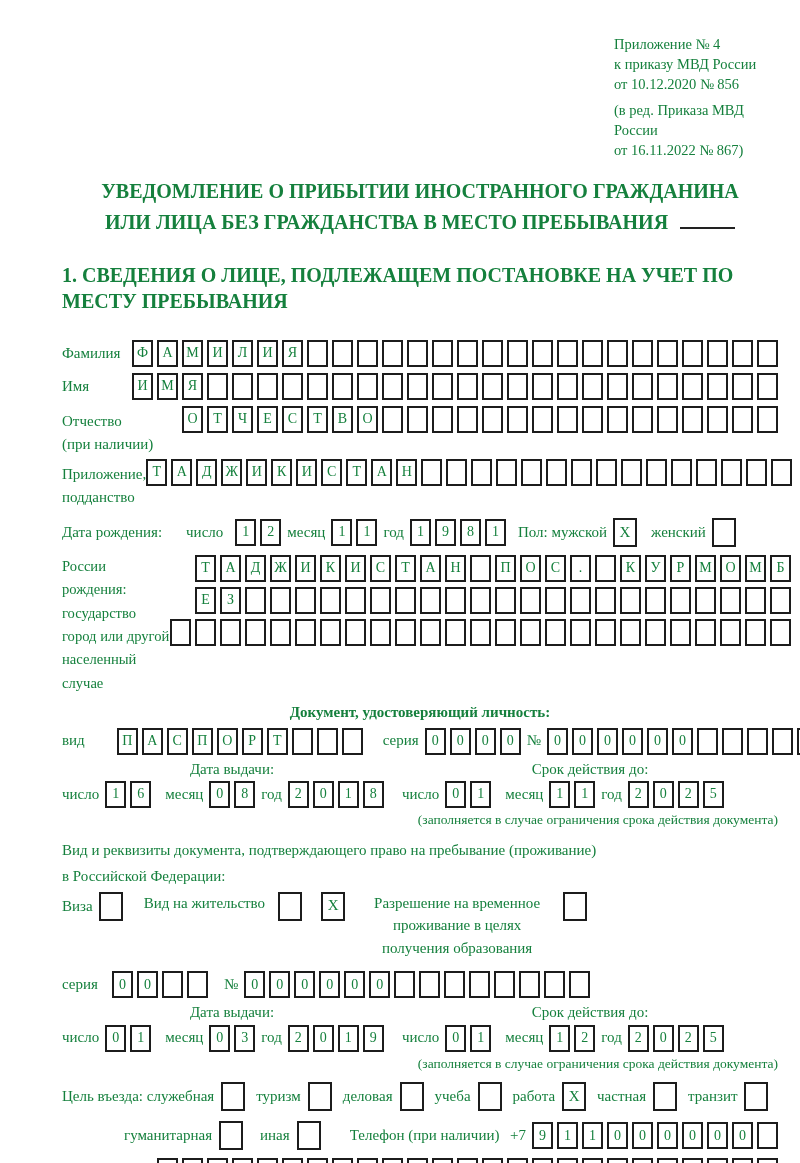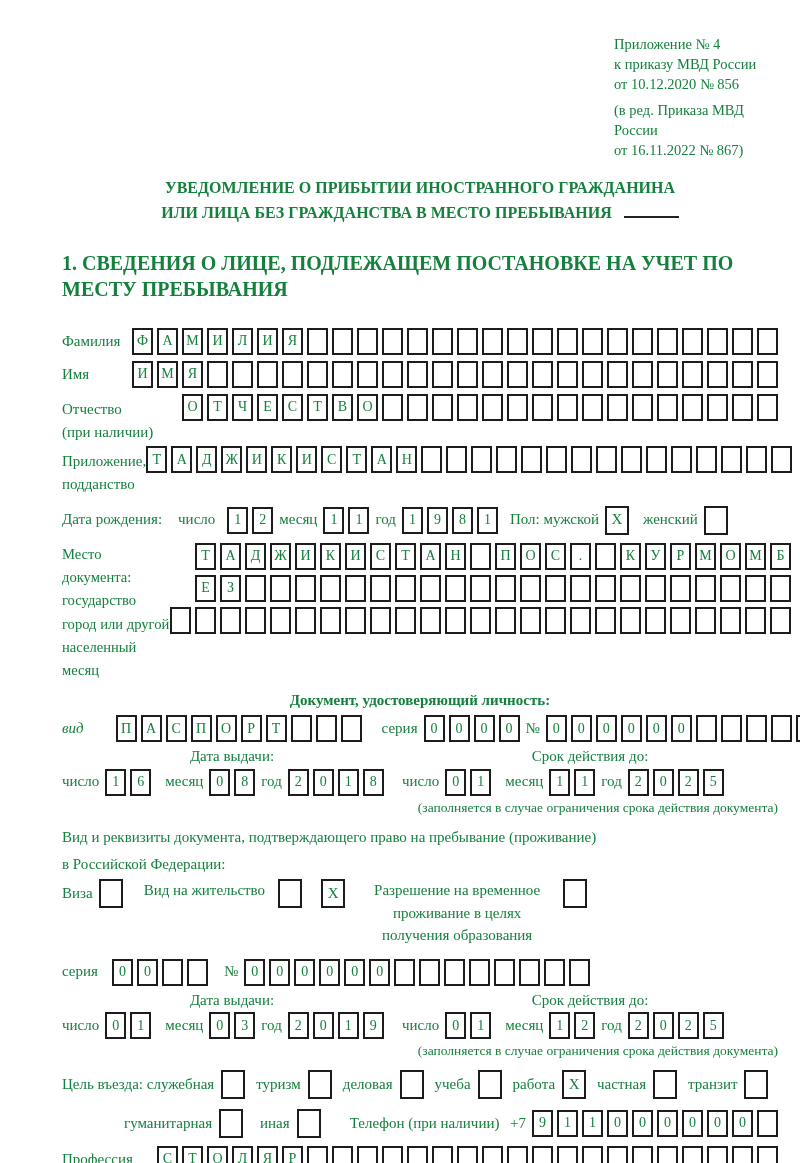--- a/index.html
+++ b/index.html
@@ -8,21 +8,21 @@
     background:#fff;color:#15803d;
     font-family:"Liberation Serif","DejaVu Serif",serif;
     font-size:15px;line-height:1.3;
     padding:34px 22px 0 62px;
     position:relative;overflow:hidden;
   }
   
   .annex{margin-left:552px;font-size:14.5px;line-height:1.38;}
   .annex .edit{margin-top:6px;}
   .forma{text-align:right;padding-right:4px;font-weight:bold;font-size:16px;margin-top:16px;letter-spacing:.5px;}
-  .title{text-align:center;font-weight:bold;font-size:16px;margin-top:16px;line-height:1.55;}
+  .title{text-align:center;font-weight:bold;font-size:20px;margin-top:16px;line-height:1.55;}
   .uline{display:inline-block;width:55px;border-bottom:2px solid #222;margin-left:12px;height:14px;}
   .section1{font-weight:bold;font-size:20px;margin-top:24px;}
   
   .boxes{display:inline-flex;gap:4px;}
   .cell{
     width:17px;height:23px;border:2px solid #1c1c1c;flex:0 0 auto;
     display:inline-flex;align-items:center;justify-content:center;
     font-size:14px;background:#fff;
   }
   .chk{
@@ -205,21 +205,21 @@
         <span class="cell"></span>
         <span class="cell"></span>
         <span class="cell"></span>
         <span class="cell"></span>
         <span class="cell"></span>
         <span class="cell"></span>
       </div>
   </div>
 
   <div class="inline" style="margin-top:9px;">
-    <span style="margin-right:10px;">Дата рождения:</span>
+    <span style="margin-right:18px;">Дата рождения:</span>
     <span style="margin-right:6px;">число</span>
     <span class="boxes">
         <span class="cell">1</span>
         <span class="cell">2</span>
       </span>
     <span>месяц</span>
     <span class="boxes">
         <span class="cell">1</span>
         <span class="cell">1</span>
       </span>
@@ -231,24 +231,24 @@
         <span class="cell">1</span>
       </span>
     <span style="margin-left:6px;">Пол: мужской</span>
     <span class="chk">X</span>
     <span style="margin-left:8px;">женский</span>
     <span class="chk"></span>
   </div>
 
   <div class="grp">
     <div class="glabel" style="width:108px;">
-      <div>Место документа:</div>
+      <div>России рождения:</div>
       <div>государство</div>
       <div>город или другой</div>
-      <div>населенный месяц</div>
+      <div>населенный случае</div>
     </div>
     <div class="gboxcol">
       <div class="boxes">
           <span class="cell">Т</span>
           <span class="cell">А</span>
           <span class="cell">Д</span>
           <span class="cell">Ж</span>
           <span class="cell">И</span>
           <span class="cell">К</span>
           <span class="cell">И</span>
@@ -322,21 +322,21 @@
           <span class="cell"></span>
           <span class="cell"></span>
           <span class="cell"></span>
         </div>
     </div>
   </div>
 
   <div class="dochdr">Документ, удостоверяющий личность:</div>
 
   <div class="inline" style="margin-top:5px;">
-    <span style="margin-right:26px;font-style:italic;">вид</span>
+    <span style="margin-right:26px;">вид</span>
     <span class="boxes">
         <span class="cell">П</span>
         <span class="cell">А</span>
         <span class="cell">С</span>
         <span class="cell">П</span>
         <span class="cell">О</span>
         <span class="cell">Р</span>
         <span class="cell">Т</span>
         <span class="cell"></span>
         <span class="cell"></span>

